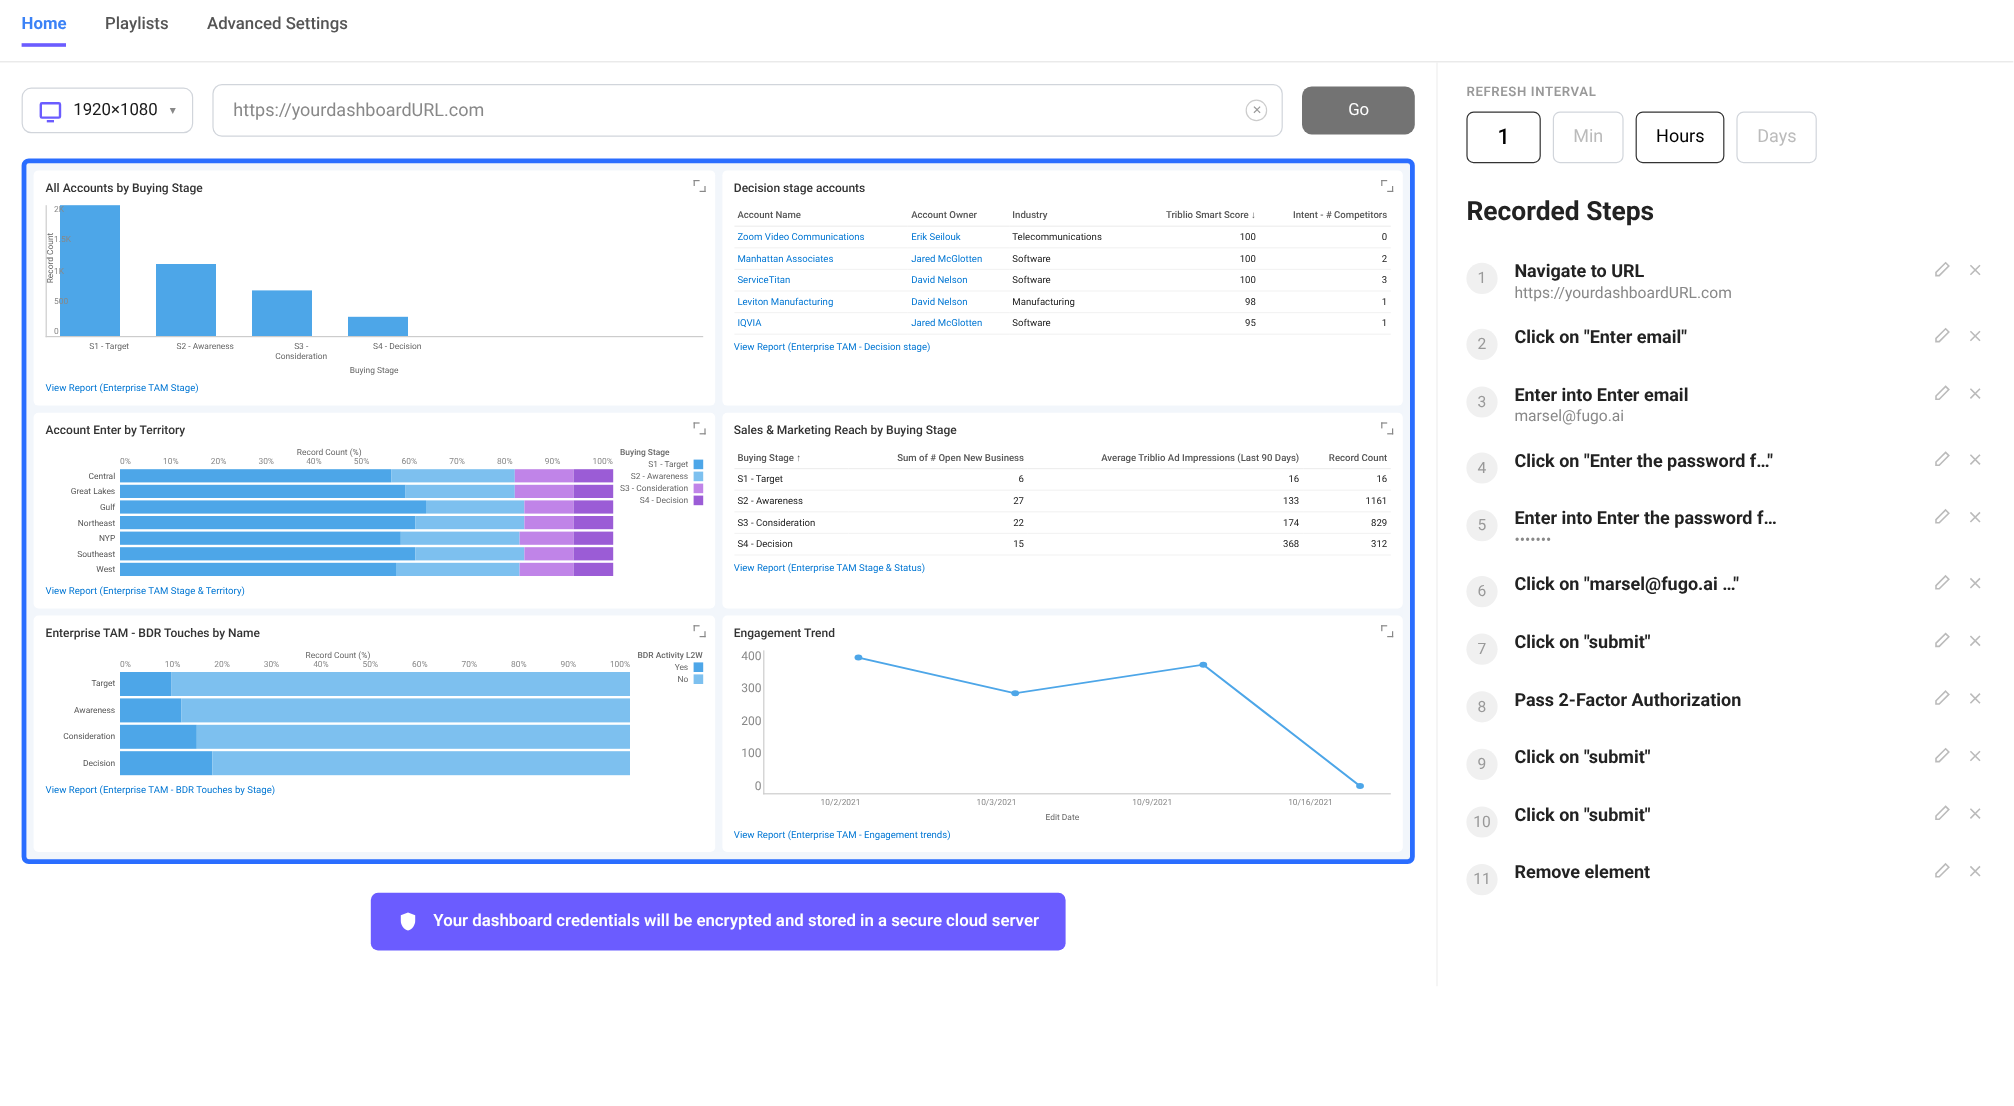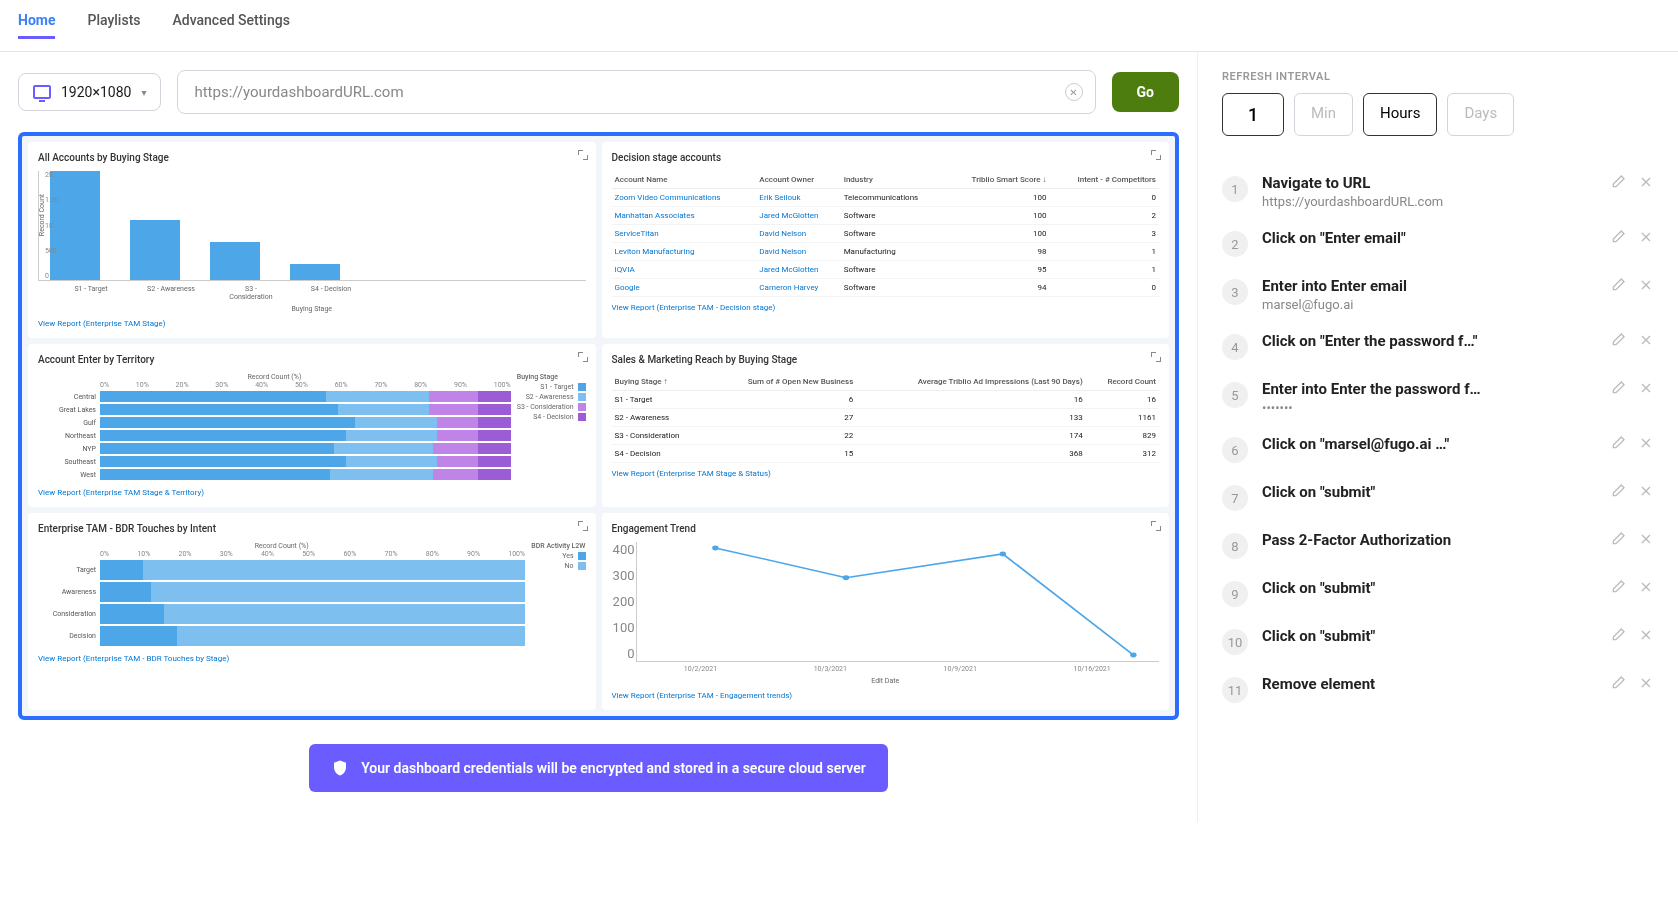--- a/index.html
+++ b/index.html
@@ -16,21 +16,21 @@
 .right { width: 480px; padding: 18px 24px; }
 
 
 .urlrow { display: flex; gap: 16px; align-items: center; margin-bottom: 18px; }
 .res-select { border: 1px solid #d1d5db; border-radius: 8px; padding: 10px 14px; display: flex; align-items: center; gap: 10px; cursor: pointer; }
 .res-select .monitor { width: 18px; height: 14px; border: 2px solid #6b5cff; border-radius: 2px; display: inline-block; position: relative; }
 .res-select .monitor::after { content:""; position:absolute; bottom:-5px; left:4px; width:6px; height:2px; background:#6b5cff; }
 .url-input { flex: 1; border: 1px solid #d1d5db; border-radius: 8px; padding: 12px 40px 12px 16px; position: relative; }
 .url-input input { border: none; outline: none; width: 100%; font-size: 15px; color: #888; }
 .url-clear { position: absolute; right: 12px; top: 50%; transform: translateY(-50%); width: 18px; height: 18px; border-radius: 50%; border: 1px solid #ccc; display:flex; align-items:center; justify-content:center; font-size:10px; color:#999; cursor:pointer;}
-.go-btn { background: #4d7c0f; color: #fff; border-radius: 8px; padding: 12px 25px; font-weight: 700; cursor: pointer; }
+.go-btn { background: #737373; color: #fff; border-radius: 8px; padding: 12px 38px; font-weight: 400; cursor: pointer; }
 
 
 .dash-frame { border: 4px solid #2a6dff; border-radius: 6px; background: #f2f6fb; padding: 6px; position: relative; }
 .dash-grid { display: grid; grid-template-columns: 1fr 1fr; gap: 6px; }
 .dash-card { background: #fff; border-radius: 4px; padding: 10px; position: relative; font-size: 9px; }
 .dash-card-title { font-size: 10px; font-weight: 500; color: #333; margin-bottom: 8px; }
 .expand-icon { position: absolute; top: 8px; right: 8px; width: 10px; height: 10px; }
 .expand-icon::before, .expand-icon::after { content:""; position:absolute; border:1px solid #888; width:4px; height:4px;}
 .expand-icon::before { top:0; left:0; border-right:none; border-bottom:none;}
 .expand-icon::after { bottom:0; right:0; border-left:none; border-top:none;}
@@ -61,21 +61,21 @@
 
 .pct-axis { display:flex; justify-content:space-between; font-size:7px; color:#888; margin-left:62px; margin-bottom:2px;}
 .legend { font-size:7px; color:#666; display:flex; flex-direction:column; gap:2px; }
 .legend-row { display:flex; align-items:center; gap:4px; justify-content:flex-end;}
 .legend-swatch { width:8px; height:8px; display:inline-block;}
 .card-body { display:flex; gap:6px; }
 .card-body .chart-area { flex:1; }
 
 
 .linechart { height:120px; position:relative; border-left:1px solid #ccc; border-bottom:1px solid #ccc; margin-left:24px;}
-.lc-y { position:absolute; left:-22px; top:0; height:100%; display:flex; flex-direction:column; justify-content:space-between; font-size:13px; color:#888; align-items:flex-end; width:20px;}
+.lc-y { position:absolute; left:-22px; top:0; height:100%; display:flex; flex-direction:column; justify-content:space-between; font-size:10px; color:#888; align-items:flex-end; width:20px;}
 .lc-x { display:flex; justify-content:space-around; font-size:7px; color:#888; margin-left:24px; margin-top:3px;}
 
 
 .cred-banner { background:#6b5cff; color:#fff; border-radius:6px; padding:14px 22px; display:flex; align-items:center; gap:12px; font-weight:600; width:fit-content; margin:24px auto 0;}
 .shield { width:18px; height:20px; }
 
 
 .section-label { text-transform: uppercase; letter-spacing: 0.5px; color:#999; font-size:11px; font-weight:600; margin-bottom:10px;}
 .refresh-row { display:flex; gap:10px; margin-bottom:28px; }
 .refresh-input { width:62px; border:1px solid #333; border-radius:6px; text-align:center; padding:10px 0; font-size:18px; font-weight:500;}
@@ -189,27 +189,20 @@
                   <td>Manufacturing</td>
                   <td class="num">98</td>
                   <td class="num">1</td>
                 </tr>
                 <tr>
                   <td class="link">IQVIA</td>
                   <td class="link">Jared McGlotten</td>
                   <td>Software</td>
                   <td class="num">95</td>
                   <td class="num">1</td>
-                </tr>
-                <tr>
-                  <td class="link">Google</td>
-                  <td class="link">Cameron Harvey</td>
-                  <td>Software</td>
-                  <td class="num">94</td>
-                  <td class="num">0</td>
                 </tr>
               </tbody>
           </table>
           <a class="view-report">View Report (Enterprise TAM - Decision stage)</a>
         </div>
 
         <div class="dash-card">
           <span class="expand-icon"></span>
           <div class="dash-card-title">Account Enter by Territory</div>
           <div class="card-body">
@@ -354,21 +347,21 @@
                   <td class="num">368</td>
                   <td class="num">312</td>
                 </tr>
               </tbody>
           </table>
           <a class="view-report">View Report (Enterprise TAM Stage &amp; Status)</a>
         </div>
 
         <div class="dash-card">
           <span class="expand-icon"></span>
-          <div class="dash-card-title">Enterprise TAM - BDR Touches by Intent</div>
+          <div class="dash-card-title">Enterprise TAM - BDR Touches by Name</div>
           <div class="card-body">
             <div class="chart-area">
               <div style="text-align:center;font-size:7px;color:#666;">Record Count (%)</div>
               <div class="pct-axis">
                   <span>0%</span>
                   <span>10%</span>
                   <span>20%</span>
                   <span>30%</span>
                   <span>40%</span>
                   <span>50%</span>
@@ -465,20 +458,21 @@
 
   <div class="right">
     <div class="section-label">REFRESH INTERVAL</div>
     <div class="refresh-row">
       <input class="refresh-input" value="1" style="">
       <div class="refresh-unit">Min</div>
       <div class="refresh-unit active">Hours</div>
       <div class="refresh-unit">Days</div>
     </div>
 
+    <div class="recorded-title">Recorded Steps</div>
     <div id="steps-list">
         <div class="step">
           <div class="step-num">1</div>
           <div class="step-body">
             <div class="step-title">Navigate to URL</div>
             <div class="step-sub">https://yourdashboardURL.com</div>
           </div>
           <div class="step-actions">
             <svg width="16" height="16" viewBox="0 0 24 24" fill="none" stroke="#bbb" stroke-width="2">
               <path d="M17 3l4 4-12 12H5v-4L17 3z"></path>

